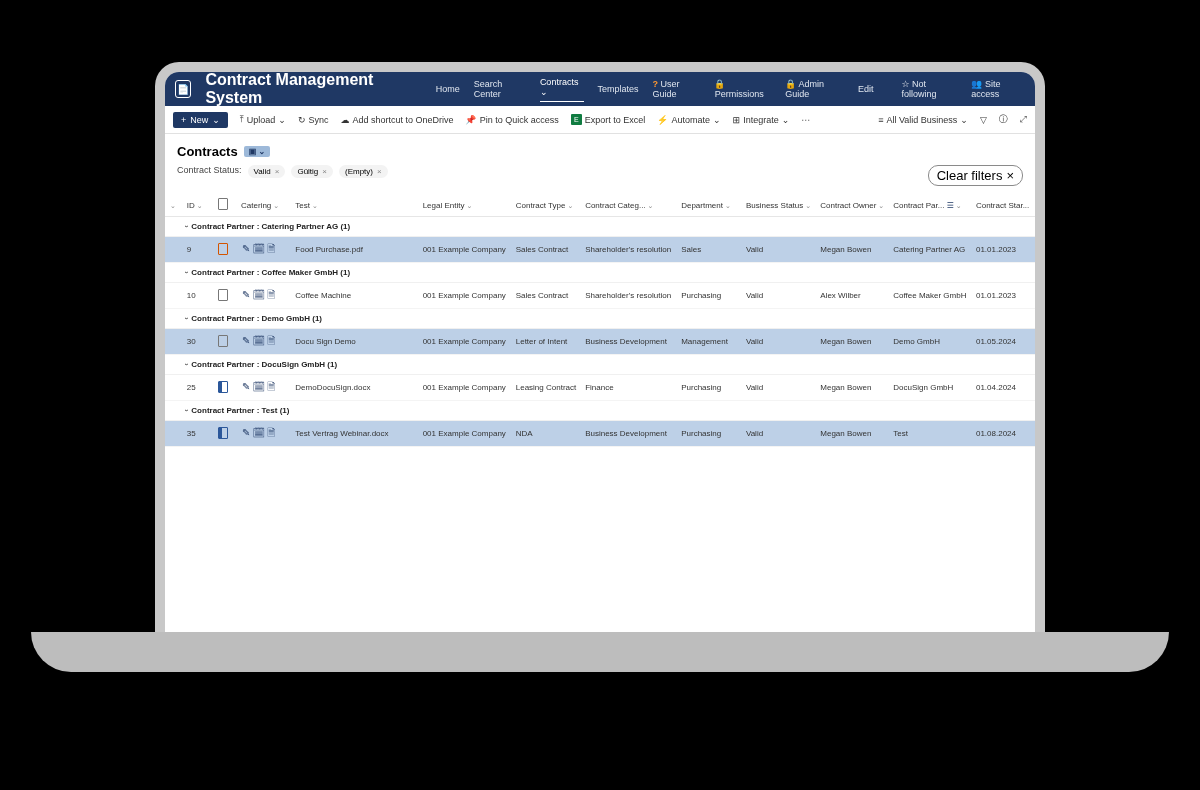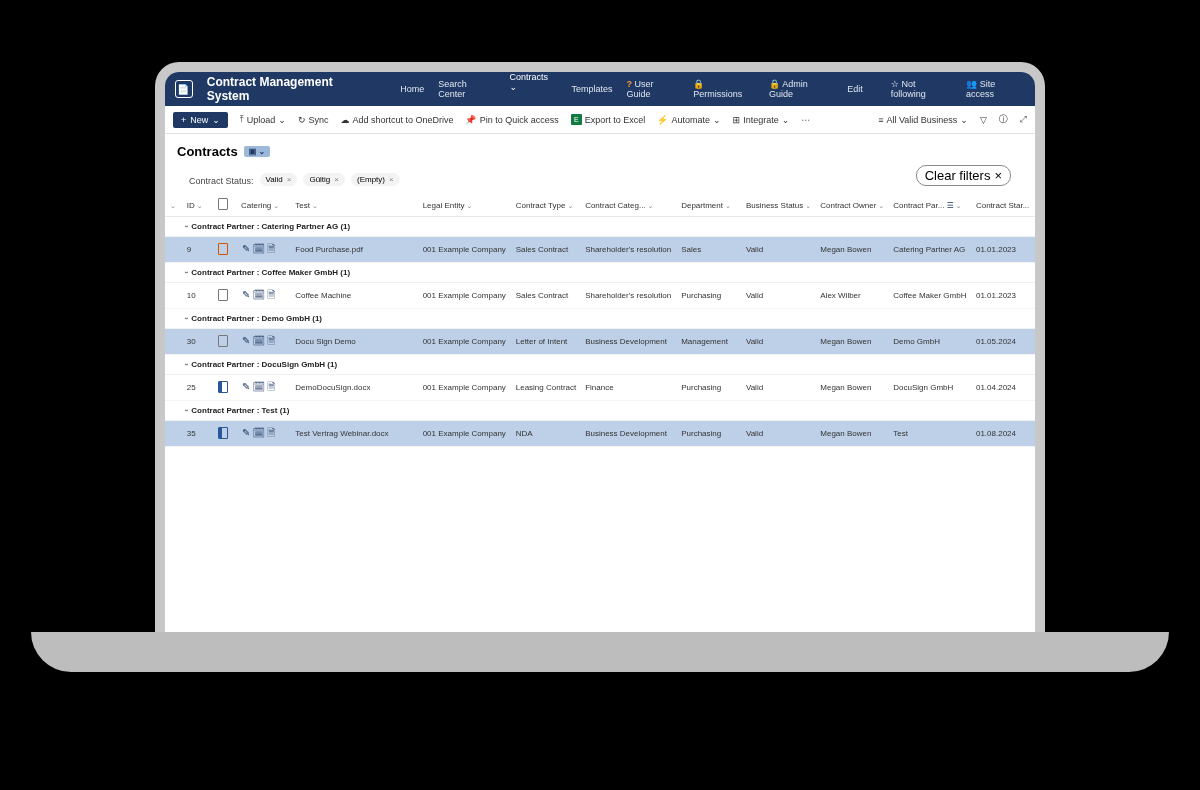--- a/index.html
+++ b/index.html
@@ -4,35 +4,35 @@
 <style>
 *{margin:0;padding:0;box-sizing:border-box;font-family:"Segoe UI",Arial,sans-serif}
 body{background:#000;width:1200px;height:790px;overflow:hidden;position:relative}
 .laptop{position:absolute;top:62px;left:155px;width:890px;height:610px}
 .screen-bezel{width:100%;height:570px;background:#c8c8c8;border-radius:24px 24px 0 0;padding:10px 10px 0 10px}
 .screen{width:100%;height:560px;background:#fff;overflow:hidden;border-radius:14px 14px 0 0}
 .base{position:absolute;bottom:0;left:-124px;width:1138px;height:40px;background:#bdbdbd;border-radius:0 0 44px 44px}
 .notch{position:absolute;bottom:30px;left:50%;transform:translateX(-50%);width:90px;height:10px;background:#a8a8a8;border-radius:0 0 10px 10px}
 .topbar{height:34px;background:#1f3864;display:flex;align-items:center;padding:0 10px;color:#fff;font-size:9px;gap:14px}
 .logo-ic{width:18px;height:18px;border:1.5px solid #fff;border-radius:3px;display:inline-flex;align-items:center;justify-content:center;font-size:10px}
-.app-title{font-size:12px;font-weight:600;margin-right:10px}
+.app-title{font-size:16px;font-weight:600;margin-right:10px}
 .nav-item{cursor:pointer;color:#e0e6ef}
-.nav-item.active{color:#fff;border-bottom:1px solid #fff;padding-bottom:14px}
+.nav-item.active{color:#fff;border-bottom:1px solid #fff;padding-bottom:4px}
 .help-ic{color:#ff9933;font-weight:bold}
 .lock-ic{color:#ff9933}
 .star-ic{color:#fff}
 .spacer{flex:1}
 .cmdbar{height:28px;border-bottom:1px solid #e1e1e1;display:flex;align-items:center;padding:0 8px;font-size:9px;gap:12px;color:#333}
 .new-btn{background:#1f3864;color:#fff;padding:3px 8px;border-radius:2px;display:inline-flex;align-items:center;gap:4px;cursor:pointer}
 .cmd-item{cursor:pointer;display:inline-flex;align-items:center;gap:3px}
 .cmd-ic{width:11px;height:11px;display:inline-block}
 .excel-ic{background:#107c41;color:#fff;font-size:7px;text-align:center;line-height:11px;border-radius:1px}
 .page-title{padding:10px 12px 6px;font-size:13px;font-weight:600;display:flex;align-items:center;gap:6px}
 .title-badge{background:#9db9d9;padding:1px 5px;border-radius:2px;font-size:8px;color:#1f3864}
-.filter-row{display:flex;align-items:flex-end;padding:0 24px 8px;font-size:9px;gap:6px}
+.filter-row{display:flex;align-items:flex-start;padding:0 12px 8px;font-size:9px;gap:6px}
 .filter-label{color:#444}
 .chip{background:#f3f3f3;padding:2px 6px;border-radius:8px;display:inline-flex;align-items:center;gap:4px;cursor:pointer;font-size:8px}
 .chip-x{color:#888;cursor:pointer}
 .clear-filters{margin-left:auto;border:1px solid #8a8a8a;border-radius:10px;padding:2px 8px;font-size:13px;cursor:pointer;display:inline-flex;gap:4px;align-items:center}
 .table{width:100%;font-size:8px;border-collapse:collapse}
 .table th{text-align:left;font-weight:400;color:#333;padding:4px 3px;border-bottom:1px solid #e6e6e6;white-space:nowrap}
 .table th .chev{color:#888;font-size:7px;margin-left:2px}
 .table td{padding:4px 3px;white-space:nowrap;color:#333}
 .group-row td{font-weight:600;color:#222;padding:5px 3px 5px 20px;border-bottom:1px solid #f0f0f0}
 .group-chev{display:inline-block;transform:rotate(90deg);font-size:7px;margin-right:4px;color:#555}

